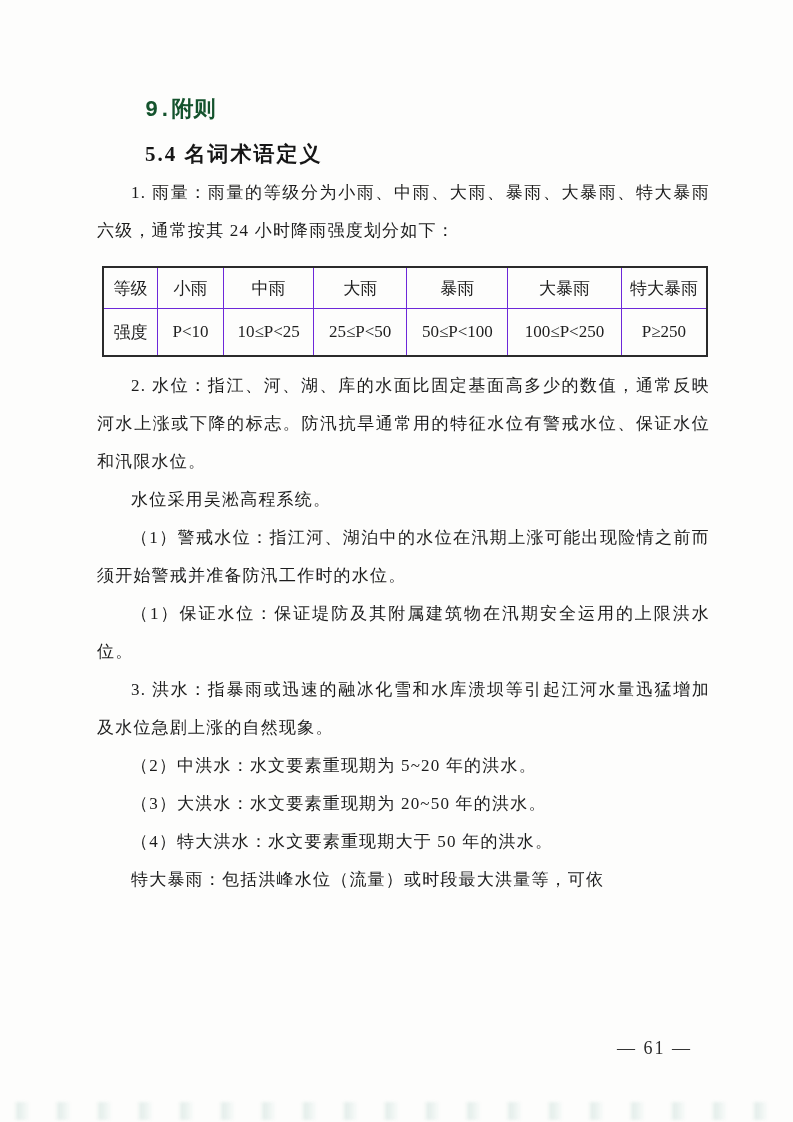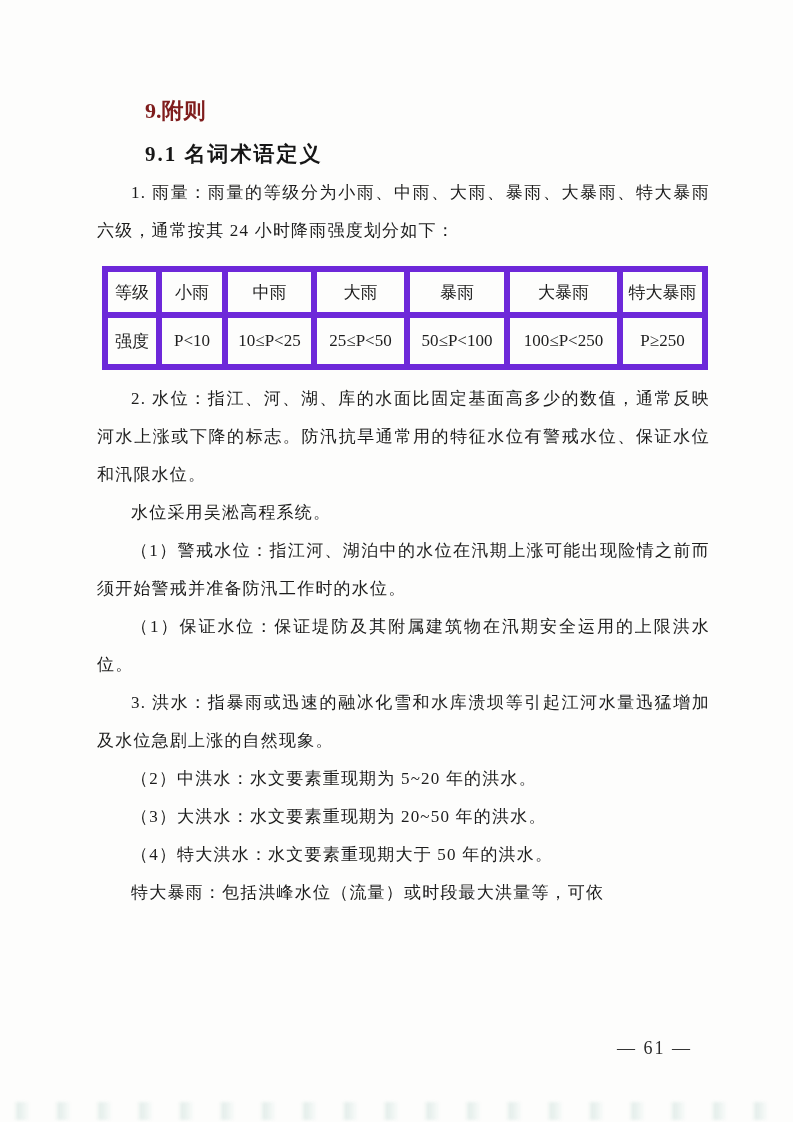--- a/index.html
+++ b/index.html
@@ -19,25 +19,25 @@
   }
   .content {
     position: absolute;
     left: 97px;
     top: 96px;
     width: 613px;
   }
   .section-heading {
     margin: 0 0 12px 0;
     padding-left: 48px;
-    font-family: Liberation Serif, serif;
+    font-family: Liberation Mono, monospace;
     font-weight: bold;
     font-size: 22px;
     line-height: 30px;
-    color: #7f1d1d;
+    color: #14532d;
   }
   .subsection-heading {
     margin: 0 0 4px 0;
     padding-left: 48px;
     font-weight: bold;
     font-size: 21px;
     line-height: 32px;
     letter-spacing: 2px;
     color: #161616;
   }
@@ -51,21 +51,21 @@
     text-indent: 2em;
     color: #1c1c1c;
   }
   .rain-table {
     border-collapse: collapse;
     margin: 16px 0 10px 5px;
     width: 606px;
     table-layout: fixed;
   }
   .rain-table td {
-    border: 6px solid #6d28d9;
+    border: 1px solid #6d28d9;
     text-align: center;
     vertical-align: middle;
     font-size: 17px;
     padding: 0 2px;
     font-family: "Liberation Serif", "DejaVu Serif", serif;
     color: #1e1e1e;
   }
   .rain-table {
     border: 2px solid #2b2b2b;
   }
@@ -104,21 +104,21 @@
   }
 </style>
 </head>
 <body>
 
 <div class="page">
   <div class="content">
 
     <h1 class="section-heading">9.附则</h1>
 
-    <h2 class="subsection-heading">9.1 名词术语定义</h2>
+    <h2 class="subsection-heading">5.4 名词术语定义</h2>
 
     <p class="para">1. 雨量：雨量的等级分为小雨、中雨、大雨、暴雨、大暴雨、特大暴雨六级，通常按其 24 小时降雨强度划分如下：</p>
 
     <table class="rain-table">
       <colgroup>
         <col style="width:54px">
         <col style="width:66px">
         <col style="width:89px">
         <col style="width:93px">
         <col style="width:100px">

